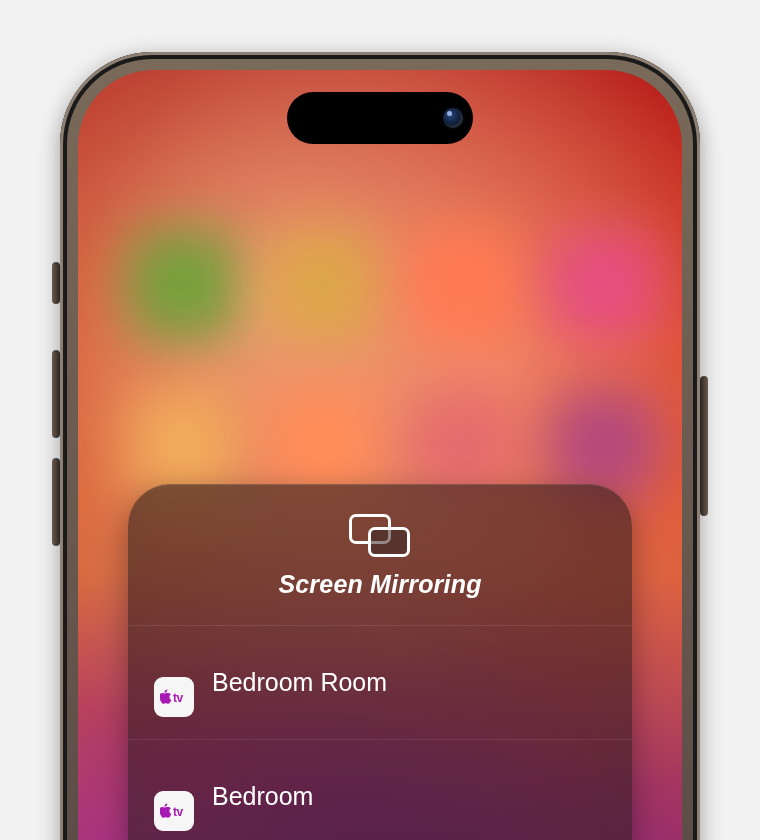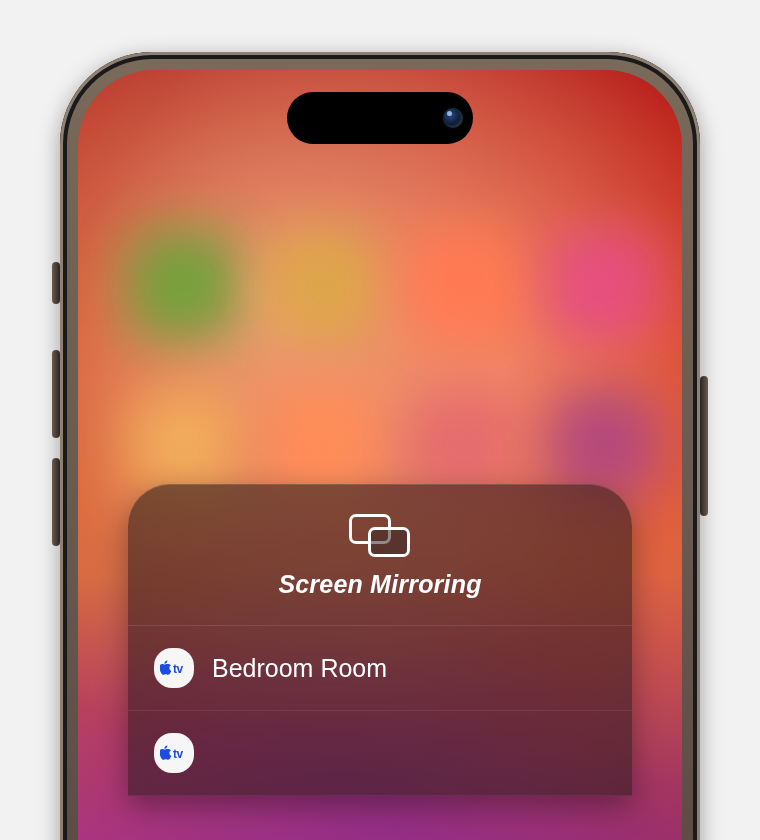--- a/index.html
+++ b/index.html
@@ -148,30 +148,31 @@
     padding: 22px 26px;
     border-bottom: 1px solid rgba(255,255,255,0.08);
     font-size: 25px;
     font-weight: 400;
     cursor: pointer;
   }
   .dev-row:last-child { border-bottom: 1px solid rgba(255,255,255,0.06); }
 
   .atv-icon {
     width: 40px; height: 40px;
-    border-radius: 18px;
+    border-radius: 9px;
     background: #f6f6f6;
     display:flex;
     align-items:center;
     justify-content:center;
-    color:#1d4ed8;
+    color:#a21caf;
     font-weight:700;
     font-size:16px;
     letter-spacing:-0.5px;
     flex: 0 0 40px;
+    margin-top: 29px;
   }
   .atv-icon svg { width: 28px; height: 18px; }
 </style>
 </head>
 <body>
 
 <div class="phone">
 
   <div class="btn-side btn-silence"></div>
   <div class="btn-side btn-volup"></div>
@@ -215,17 +216,18 @@
       </div>
 
       <div class="dev-row">
         <span class="atv-icon">
           <svg viewBox="0 0 28 18" fill="currentColor">
             <path d="M6.6 3.7c.5-.6 .85-1.45 .75-2.3-.73 .04-1.62 .5-2.14 1.11-.46 .53-.87 1.4-.76 2.22 .82 .07 1.64-.42 2.15-1.03z"></path>
             <path d="M7.3 4.95c-1.16-.07-2.15 .66-2.71 .66-.57 0-1.42-.63-2.34-.61-1.2 .02-2.32 .7-2.94 1.79C-1.0 8.96-.06 12.2 1.17 13.98c.6 .87 1.31 1.84 2.25 1.8 .9-.04 1.25-.58 2.34-.58 1.09 0 1.4 .58 2.35 .56 .98-.02 1.6-.88 2.19-1.76 .69-1.0 .97-1.98 .99-2.03-.02-.01-1.9-.73-1.92-2.91-.02-1.82 1.48-2.69 1.55-2.73-.85-1.25-2.17-1.39-2.63-1.38z"></path>
             <text x="13" y="14" font-size="12" font-family="Helvetica,Arial,sans-serif" font-weight="600">tv</text>
           </svg>
         </span>
+        <span>Bedroom</span>
       </div>
 
     </div>
   </div>
 </div>
 
 </body></html>

